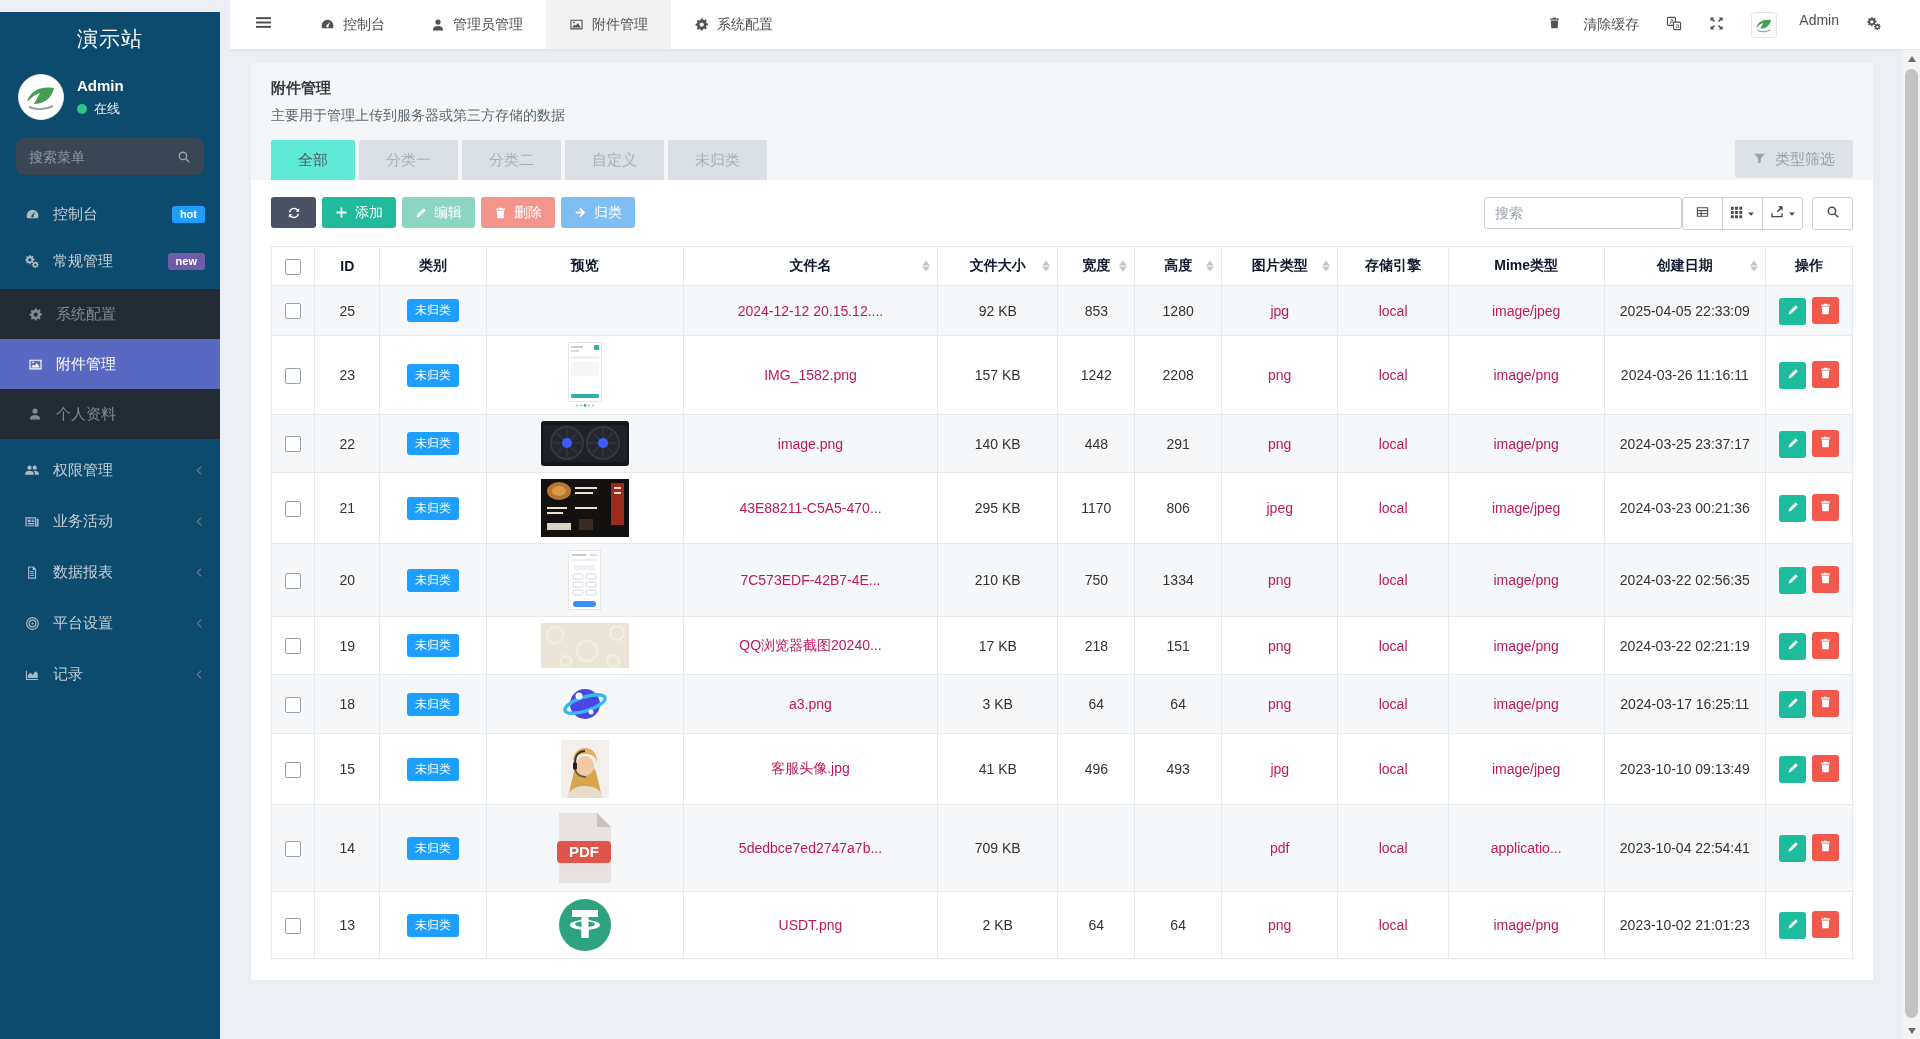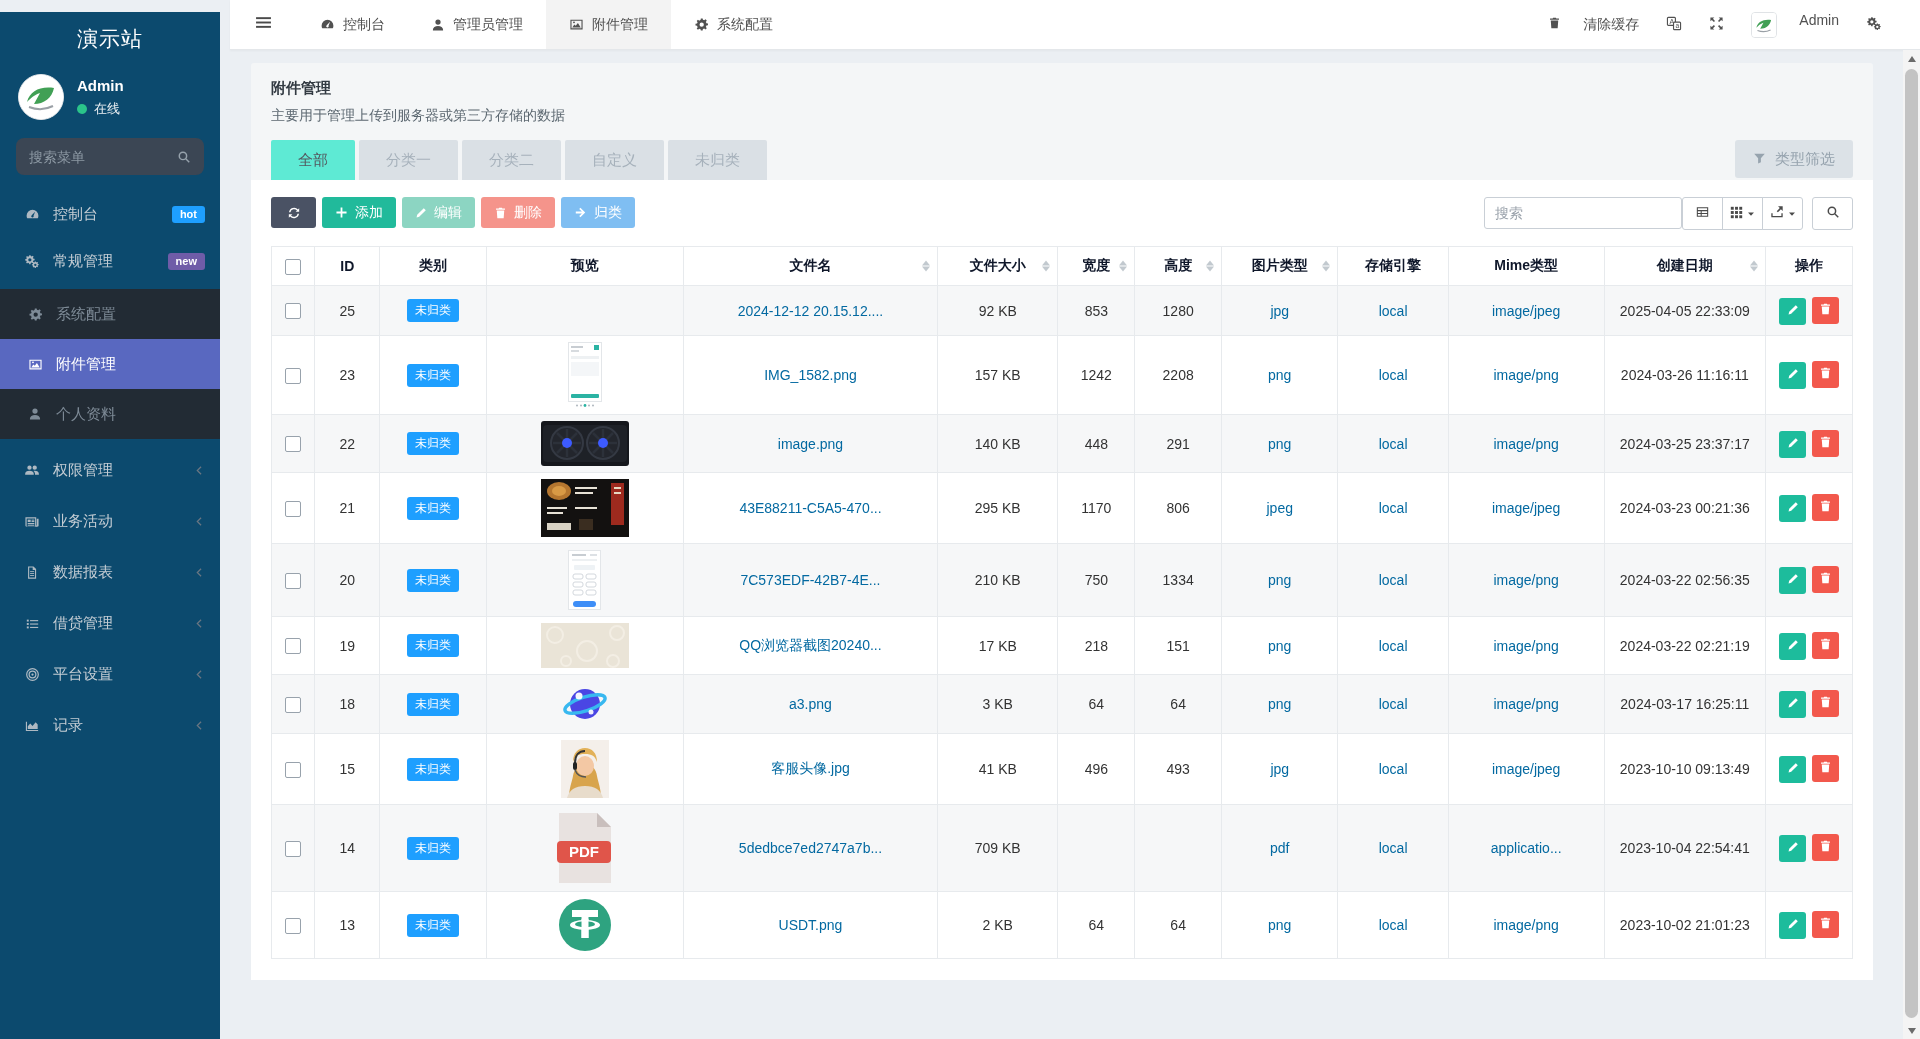--- a/index.html
+++ b/index.html
@@ -71,21 +71,21 @@
   .g-btn:first-child{border-radius:3px 0 0 3px;margin-left:0}
   .g-btn:last-child{border-radius:0 3px 3px 0}
   .mag-btn{margin-left:9px;width:41px;height:33px;border:1px solid #C9CFD6;border-radius:3px;background:#fff;display:inline-flex;align-items:center;justify-content:center;color:#4a4a4a;cursor:pointer}
 
   
   table{width:100%;border-collapse:collapse;table-layout:fixed}
   th,td{border:1px solid #E7EAED;text-align:center;vertical-align:middle;font-size:14px;color:#333;padding:6px 4px;overflow:hidden;white-space:nowrap}
   th{height:39px;font-weight:bold;color:#0f172a;position:relative;background:#fff}
   td{height:50px}
   tbody tr:nth-child(odd) td{background:#F6F7F8}
-  .link{color:#0369a1;cursor:pointer;text-decoration:none}
+  .link{color:#be185d;cursor:pointer;text-decoration:none}
   .cat-badge{display:inline-block;color:#fff;font-size:12px;padding:3px 8px;border-radius:3px}
   .sort{position:absolute;right:7px;top:50%;transform:translateY(-50%);display:flex;flex-direction:column;gap:2px}
   .sort i{display:block;width:0;height:0;border:4px solid transparent}
   .sort .up{border-bottom:5px solid #C2C9CF;margin-bottom:-1px}
   .sort .down{border-top:5px solid #C2C9CF}
   .cb{width:16px;height:16px;border:1px solid #98A2AC;border-radius:2px;background:#fff;display:inline-block;cursor:pointer;vertical-align:middle}
   .act-btn{display:inline-flex;width:27px;height:27px;border-radius:3px;align-items:center;justify-content:center;margin:0 3px;color:#fff;border:0;cursor:pointer}
   .act-edit{background:#1DBC9C}
   .act-del{background:#F2584C}
   .pv{display:inline-flex;vertical-align:middle}
@@ -218,38 +218,20 @@
           <div class="snav-item">
             <span class="ic">
               <svg viewBox="0 0 16 16" width="14" height="15" fill="currentColor">
                 <path fill-rule="evenodd" d="M3.5 1h6.2l3 3v11H3.5V1zm1.3 1.3v11.4h6.6V5H8.8V2.3H4.8z"></path>
                 <rect x="5.8" y="6.5" width="4.6" height="1"></rect>
                 <rect x="5.8" y="8.7" width="4.6" height="1"></rect>
                 <rect x="5.8" y="10.9" width="4.6" height="1"></rect>
               </svg>
             </span>
             <span>数据报表</span>
-            <span class="chev">
-              <svg viewBox="0 0 16 16" width="11" height="11" fill="none" stroke="currentColor" stroke-width="1.8">
-                <path d="M10.3 2.5L4.8 8l5.5 5.5"></path>
-              </svg>
-            </span>
-          </div>
-          <div class="snav-item">
-            <span class="ic">
-              <svg viewBox="0 0 16 16" width="15" height="14" fill="currentColor">
-                <rect x="1.5" y="3" width="2.2" height="2.2"></rect>
-                <rect x="1.5" y="6.9" width="2.2" height="2.2"></rect>
-                <rect x="1.5" y="10.8" width="2.2" height="2.2"></rect>
-                <rect x="5.2" y="3.5" width="9.3" height="1.3"></rect>
-                <rect x="5.2" y="7.4" width="9.3" height="1.3"></rect>
-                <rect x="5.2" y="11.3" width="9.3" height="1.3"></rect>
-              </svg>
-            </span>
-            <span>借贷管理</span>
             <span class="chev">
               <svg viewBox="0 0 16 16" width="11" height="11" fill="none" stroke="currentColor" stroke-width="1.8">
                 <path d="M10.3 2.5L4.8 8l5.5 5.5"></path>
               </svg>
             </span>
           </div>
           <div class="snav-item">
             <span class="ic">
               <svg viewBox="0 0 16 16" width="15" height="15" fill="none" stroke="currentColor">
                 <circle cx="8" cy="8" r="6.2" stroke-width="1.3"></circle>

